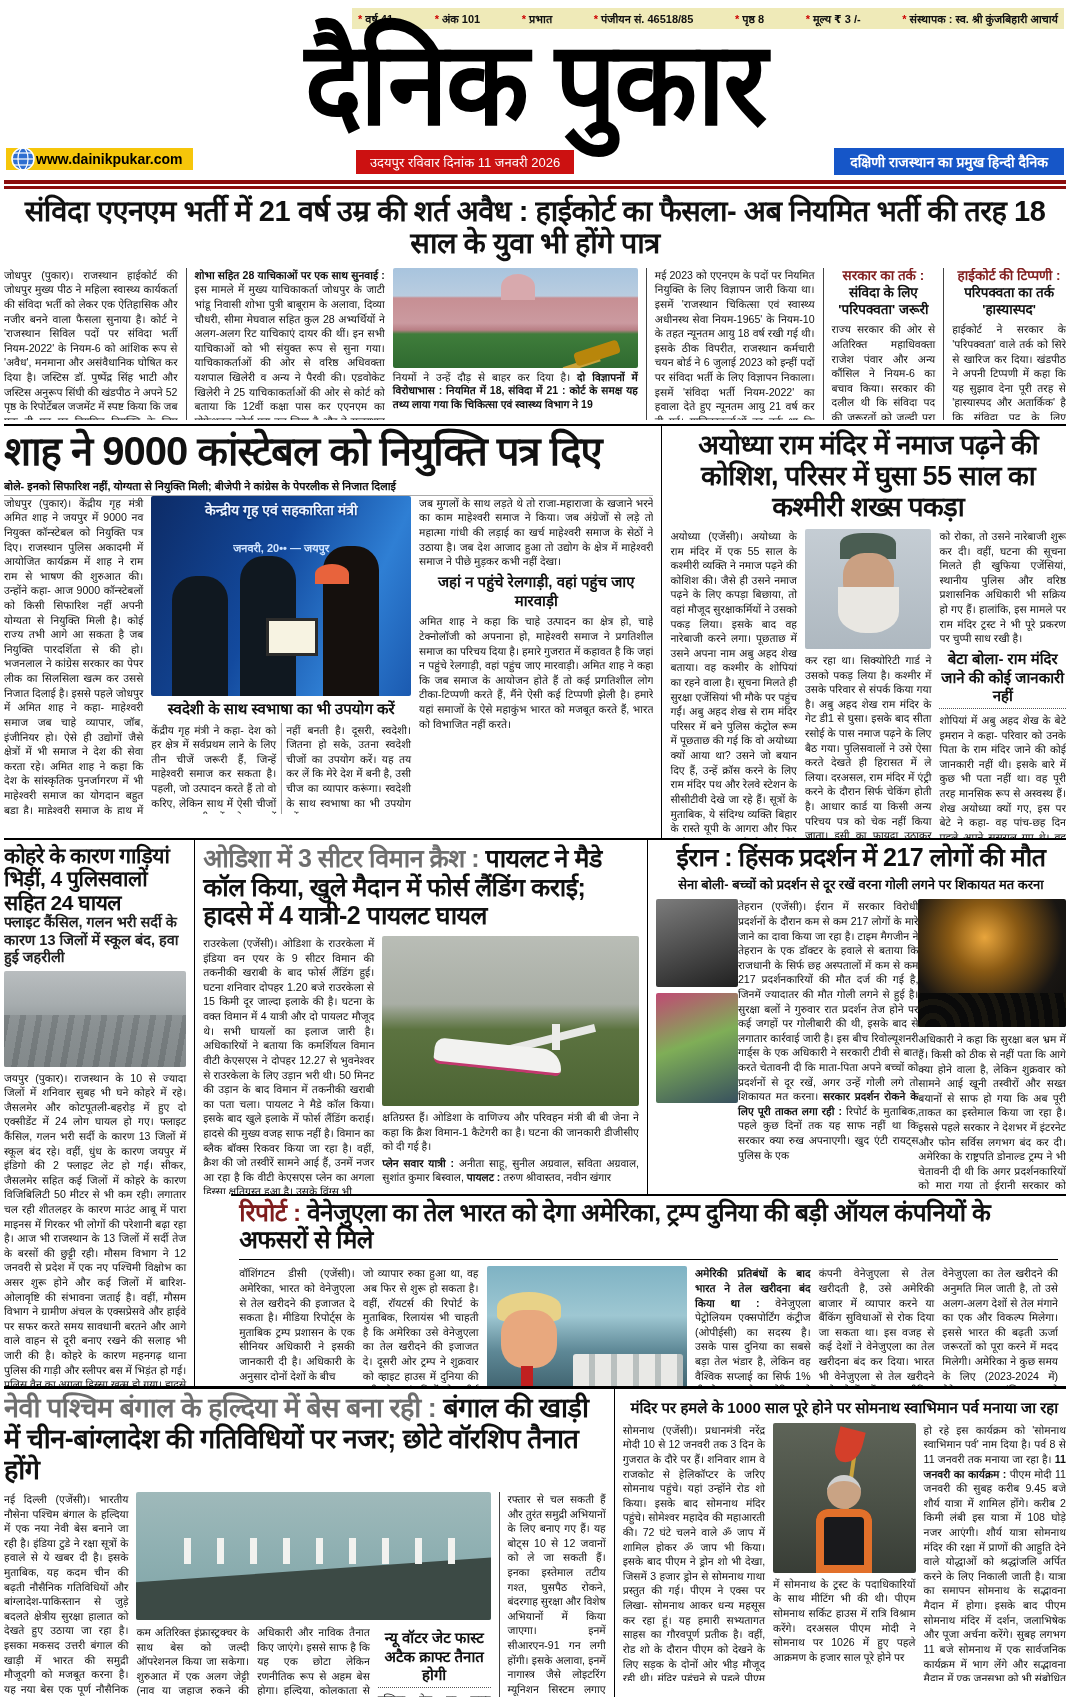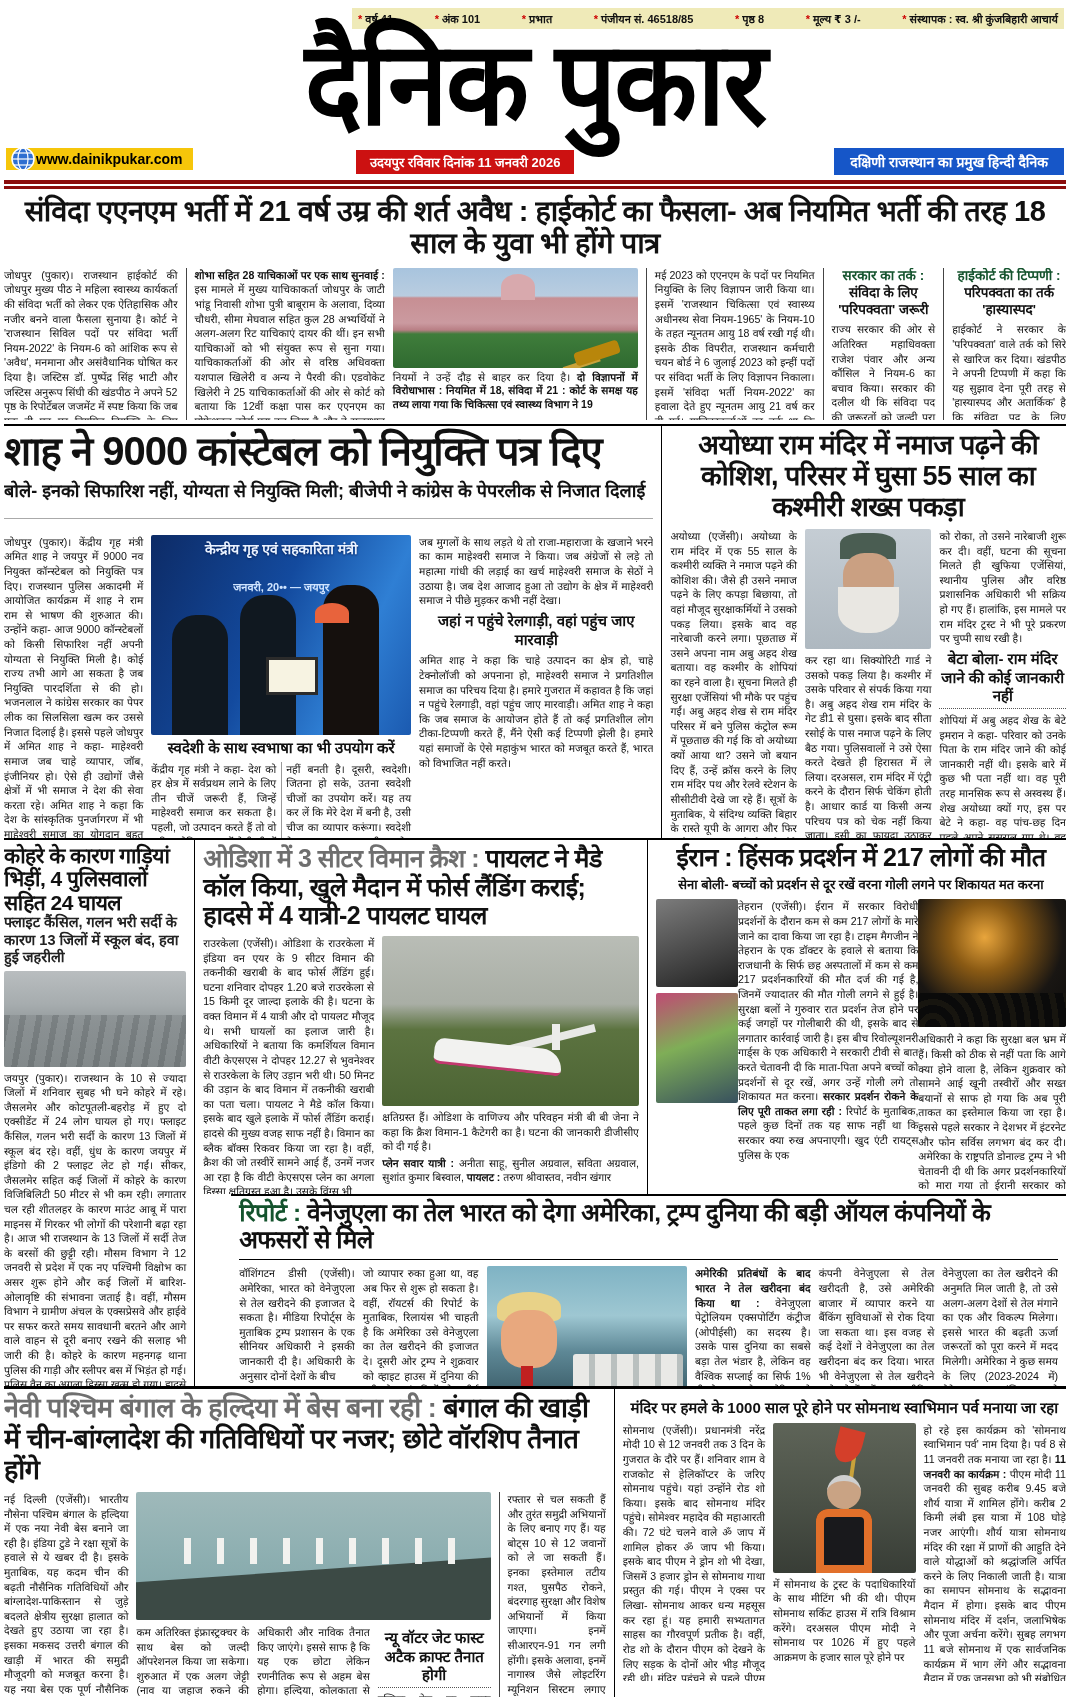--- a/index.html
+++ b/index.html
@@ -16,32 +16,32 @@
   .infobar .it { white-space:nowrap; }
   .infobar .star { color:#c00; margin-right:3px; }
   .masthead { position:absolute; left:0; right:0; top:22px; text-align:center;
     font-size:108px; font-weight:bold; letter-spacing:-2px; line-height:1.05;
     transform:scaleY(1.08); transform-origin:top; color:#000; }
   .hdr-bottom { position:absolute; left:0; right:0; top:148px; height:26px; }
   .site-box { position:absolute; left:2px; top:0; background:#f6c60a; color:#000;
     font-weight:bold; font-size:14px; padding:3px 10px 3px 30px; }
   .globe { position:absolute; left:4px; top:-2px; width:26px; height:26px; }
   .date-box { position:absolute; left:352px; top:2px; background:#cc1111; color:#fff;
-    font-weight:bold; font-size:13px; padding:3px 14px; }
+    font-weight:normal; font-size:13px; padding:3px 14px; }
   .tag-box { position:absolute; right:2px; top:0; background:#1656c8; color:#fff;
     font-weight:bold; font-size:14px; padding:4px 16px; }
   .redrule { height:4px; background:#8b0d0d; margin-top:2px; }
   .redrule.thin { height:3px; }
 
   
   .body-txt { font-size:10.6px; line-height:1.38; text-align:justify; }
   .body-txt.cols2 { column-count:2; column-gap:10px; column-rule:1px solid #999; }
   .bold { font-weight:bold; }
   .gray { color:#6f6f6f; }
-  .red { color:#14532d; }
+  .red { color:#7f1d1d; }
   .sep-t { border-top:1.5px solid #000; }
   .vline { border-left:1px solid #444; }
   .caption { font-size:10.5px; line-height:1.3; margin-top:3px; text-align:justify; }
   .subhl-center { text-align:center; font-weight:bold; font-size:15px; line-height:1.25; margin:4px 0; }
   .dotted-under { border-bottom:1px dotted #555; padding-bottom:2px; }
 
   
   .anm { padding:6px 0 4px; border-bottom:2px solid #000; }
   .anm-hl { font-size:29px; font-weight:bold; line-height:1.1; text-align:center; letter-spacing:-0.5px; }
   .anm-row { display:flex; gap:8px; margin-top:8px; height:152px; overflow:hidden; }
@@ -50,21 +50,21 @@
   .ph-court { height:100px; border-radius:2px;
     background:linear-gradient(180deg,#a8c4de 0%,#b9cde0 28%,#c78f93 30%,#cb9aa0 55%,#b97f85 62%,#3f7d3b 66%,#2f6a30 100%); position:relative; overflow:hidden; }
   .ph-court .dome { position:absolute; left:44%; top:6px; width:34px; height:26px; background:#d8a9ad; border-radius:50% 50% 0 0; }
   .ph-court .gavel { position:absolute; right:18px; bottom:8px; width:46px; height:14px; background:#b8860b; border-radius:4px; transform:rotate(-18deg); box-shadow:-18px 6px 0 -4px #c9a23a; }
   .boxhead { font-weight:bold; font-size:13.5px; line-height:1.25; text-align:center; margin-bottom:4px; }
 
   
   .band2 { display:flex; border-bottom:2px solid #000; height:414px; overflow:hidden; }
   .shah { width:62%; padding:4px 8px 4px 0; border-right:1.5px solid #000; }
   .shah-hl { font-size:40px; font-weight:bold; line-height:1.05; letter-spacing:-1px; }
-  .shah-sub { font-size:18px; font-weight:bold; margin:6px 0 16px; border-bottom:1px solid #aaa; padding-bottom:16px; }
+  .shah-sub { font-size:11px; font-weight:bold; margin:6px 0 0; border-bottom:1px solid #aaa; padding-bottom:2px; }
   .shah-row { display:flex; gap:8px; height:318px; overflow:hidden; }
   .shah-c1 { width:22%; } .shah-mid { width:41%; } .shah-c3 { width:37%; }
   .ph-shah { height:200px; position:relative; overflow:hidden; border-radius:2px;
     background:linear-gradient(115deg,#0d2b66 0%,#134a9e 45%,#2f7fd4 75%,#1b5ab0 100%); }
   .ph-shah .banner { position:absolute; top:4px; left:0; right:0; text-align:center; color:#eaf2ff;
     font-weight:bold; font-size:14px; text-shadow:0 1px 2px #00205e; }
   .ph-shah .banner2 { position:absolute; top:44px; left:0; right:0; text-align:center; color:#cfe4ff; font-weight:bold; font-size:11px; }
   .ph-shah .fig { position:absolute; bottom:0; width:56px; height:120px; background:#101820; border-radius:24px 24px 0 0; }
   .ph-shah .cert { position:absolute; bottom:40px; left:44%; width:52px; height:38px; background:#f7f3e2; border:3px solid #2b2b2b; }
   .ph-shah .turban { position:absolute; bottom:112px; left:63%; width:34px; height:20px; background:#e8633c; border-radius:50% 50% 0 0; }

